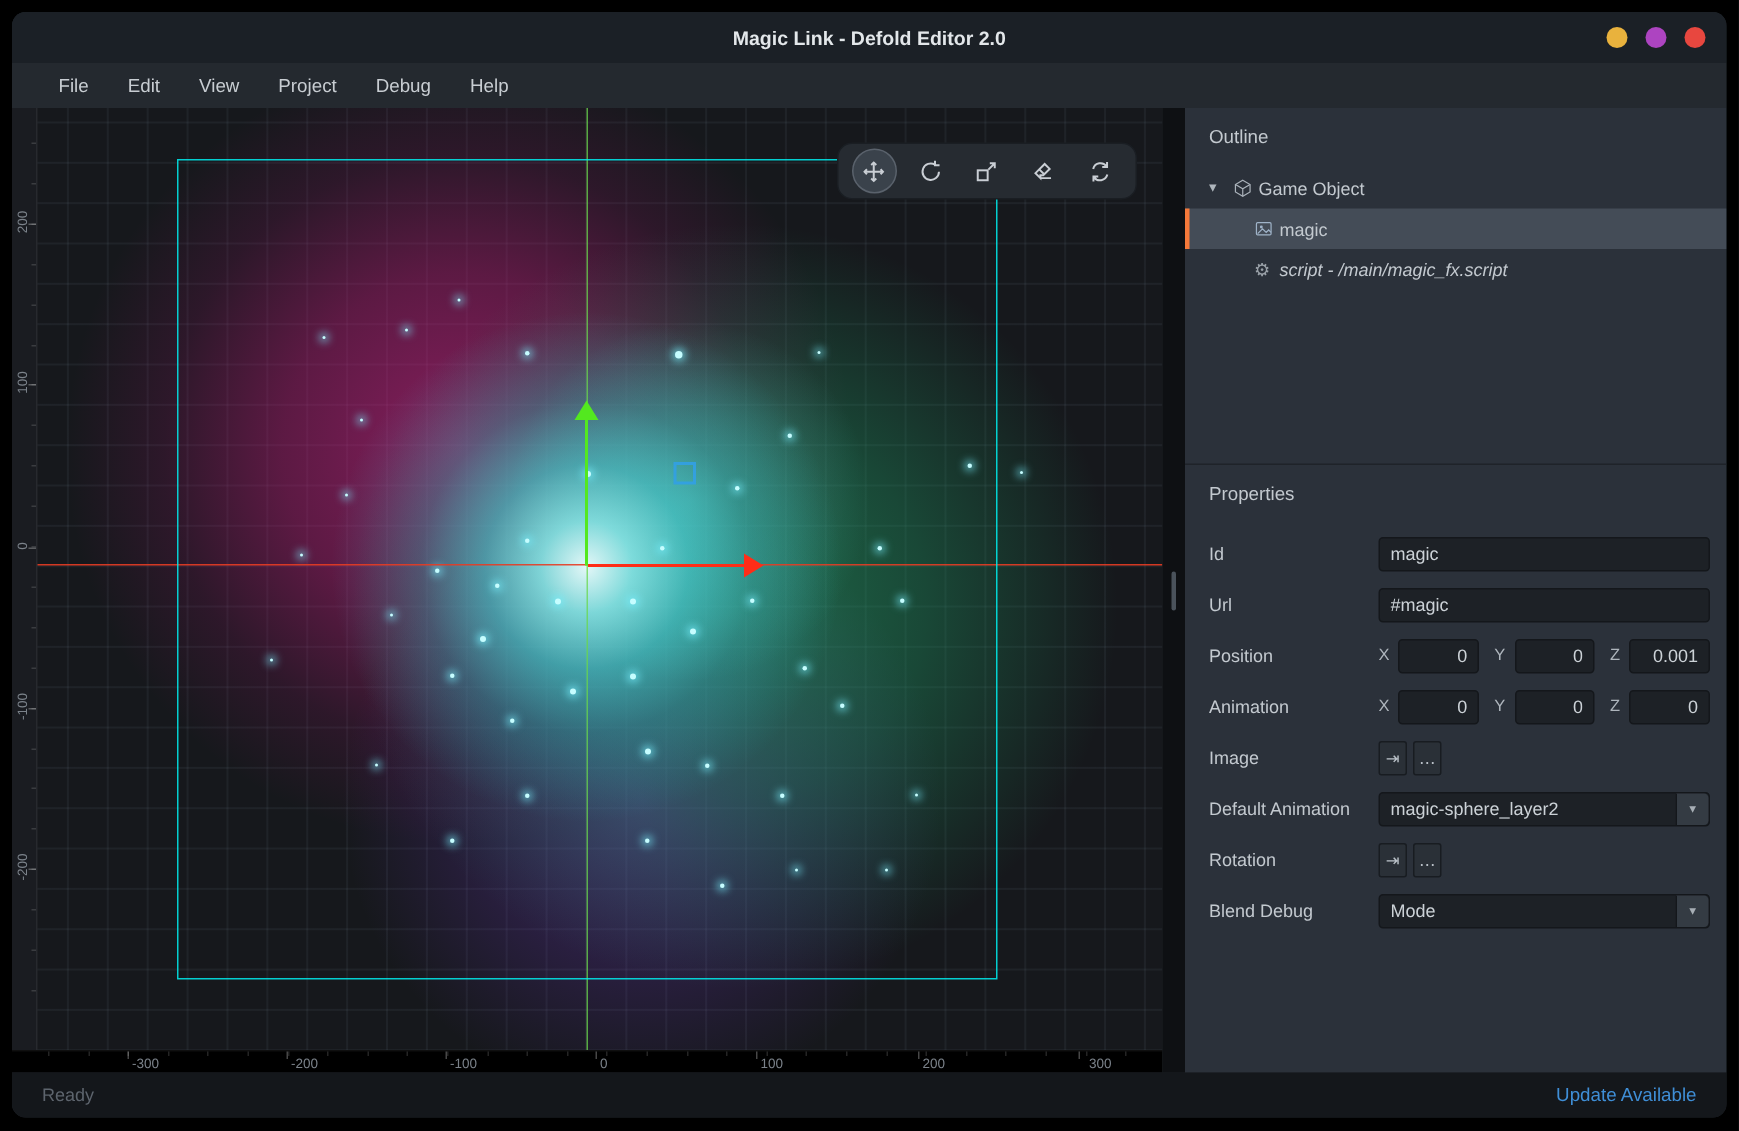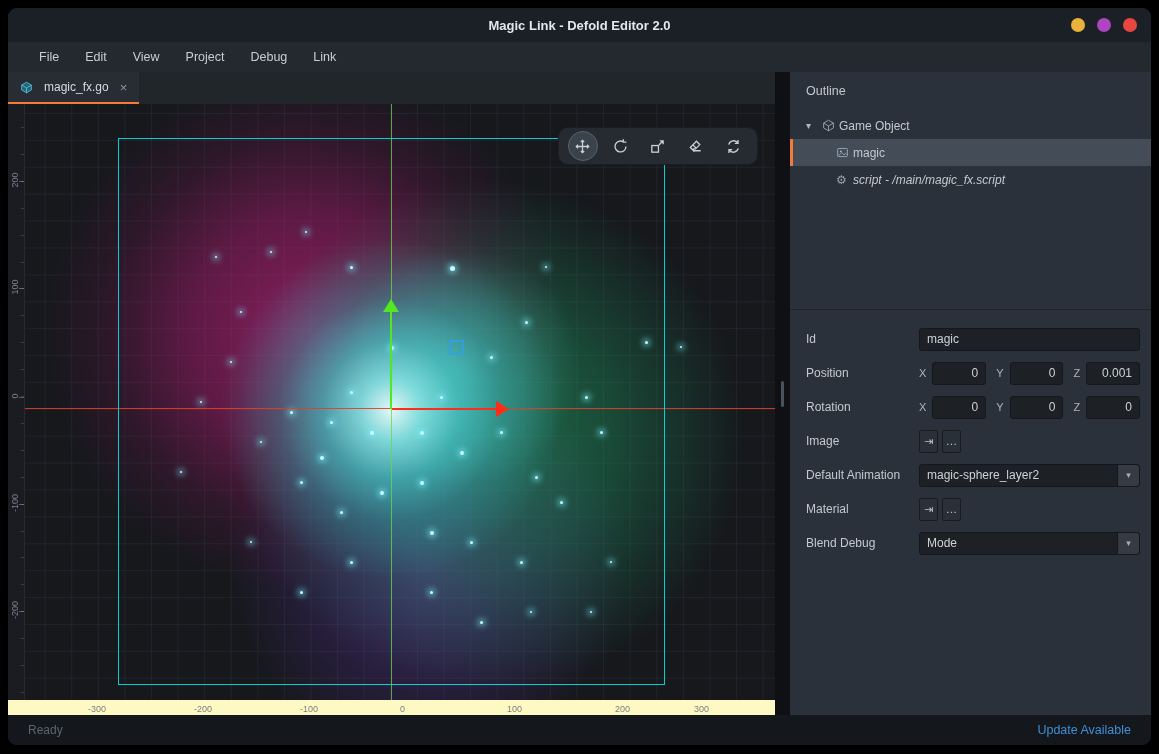--- a/index.html
+++ b/index.html
@@ -68,21 +68,21 @@
   .viewport-toolbar { position:absolute; left:550px; top:23px; width:200px; height:38px;
     background:#262b31; border:1px solid #1a1e23; border-radius:10px;
     display:flex; align-items:center; justify-content:space-around; padding:0 5px; }
   .tool-btn { width:30px; height:30px; display:flex; align-items:center; justify-content:center;
     border-radius:50%; border:1px solid transparent; background:transparent; cursor:pointer; }
   .tool-btn.active { background:#3a424b; border-color:#5a626c; }
 
   .ruler-left { position:absolute; left:0; top:0; bottom:15px; width:17px;
     background:#1a1c21; border-right:1px solid rgba(255,255,255,.06); }
   .ruler-bottom { position:absolute; left:0; right:0; bottom:0; height:15px;
-    background:#fef9c3; border-top:1px solid rgba(255,255,255,.06); }
+    background:#000000; border-top:1px solid rgba(255,255,255,.06); }
   .rlabel-y { position:absolute; left:-8px; width:30px; text-align:center;
     font-size:9px; color:#7b828a; transform:rotate(-90deg); }
   .rlabel-x { position:absolute; top:3px; font-size:9px; color:#7b828a; }
   .tick-y { position:absolute; right:0; width:5px; height:1px; background:rgba(255,255,255,.28); }
   .tick-x { position:absolute; top:0; width:1px; height:5px; background:rgba(255,255,255,.28); }
   .mtick-y { position:absolute; right:0; width:3px; height:1px; background:rgba(255,255,255,.14); }
   .mtick-x { position:absolute; top:0; width:1px; height:3px; background:rgba(255,255,255,.14); }
 
   
   .splitter { width:15px; flex:0 0 auto; background:#0e1013; position:relative; cursor:col-resize; }
@@ -148,38 +148,26 @@
           <span class="ctrl" style="background: rgb(232, 71, 63);"></span>
         </div>
     </div>
 
     <div class="menubar">
         <div class="menu-item">File</div>
         <div class="menu-item">Edit</div>
         <div class="menu-item">View</div>
         <div class="menu-item">Project</div>
         <div class="menu-item">Debug</div>
-        <div class="menu-item">Link</div>
+        <div class="menu-item">Help</div>
       </div>
 
     <div class="main">
 
       <div class="editor-col">
-        <div class="tabbar">
-          <div class="tab">
-            <span class="tree-icon">
-              <svg width="13" height="13" viewBox="0 0 16 16">
-                  <path d="M8 1.5 14 5v6L8 14.5 2 11V5z" fill="#27647a" stroke="#54c8e0" stroke-width="1"></path>
-                  <path d="M2 5l6 3.5L14 5M8 8.5v6" fill="none" stroke="#54c8e0" stroke-width="1"></path>
-                </svg>
-            </span>
-            <span class="tab-label">magic_fx.go</span>
-            <span class="tab-close">×</span>
-          </div>
-        </div>
 
         <div class="scene">
           <div class="grid"></div>
           <div class="nebula"></div>
           <div>
               <div class="star" style="left: 207px; top: 152px; width: 2px; height: 2px;"></div>
               <div class="star" style="left: 232px; top: 207px; width: 2px; height: 2px;"></div>
               <div class="star" style="left: 297px; top: 127px; width: 2px; height: 2px;"></div>
               <div class="star" style="left: 342px; top: 162px; width: 3px; height: 3px;"></div>
               <div class="star" style="left: 442px; top: 162px; width: 5px; height: 5px;"></div>
@@ -309,21 +297,21 @@
               <span class="rlabel-x" style="left: 186px;">-200</span>
               <div class="tick-x" style="left: 289px;"></div>
               <span class="rlabel-x" style="left: 292px;">-100</span>
               <div class="tick-x" style="left: 389px;"></div>
               <span class="rlabel-x" style="left: 392px;">0</span>
               <div class="tick-x" style="left: 496px;"></div>
               <span class="rlabel-x" style="left: 499px;">100</span>
               <div class="tick-x" style="left: 604px;"></div>
               <span class="rlabel-x" style="left: 607px;">200</span>
               <div class="tick-x" style="left: 711px;"></div>
-              <span class="rlabel-x" style="left: 686px;">300</span>
+              <span class="rlabel-x" style="left: 718px;">300</span>
               <div class="mtick-x" style="left: 24px;"></div>
               <div class="mtick-x" style="left: 50.6px;"></div>
               <div class="mtick-x" style="left: 77.2px;"></div>
               <div class="mtick-x" style="left: 103.8px;"></div>
               <div class="mtick-x" style="left: 130.4px;"></div>
               <div class="mtick-x" style="left: 157px;"></div>
               <div class="mtick-x" style="left: 183.6px;"></div>
               <div class="mtick-x" style="left: 210.2px;"></div>
               <div class="mtick-x" style="left: 236.8px;"></div>
               <div class="mtick-x" style="left: 263.4px;"></div>
@@ -381,43 +369,50 @@
               <div class="tree-row child">
                 <span class="tree-icon">
                   <span class="gear">⚙</span>
                 </span>
                 <span class="tree-label italic">script - /main/magic_fx.script</span>
               </div>
             </div>
         </div>
 
         <div class="props-section">
+          <div class="section-header">Properties</div>
 
           <div class="prop-row">
             <span class="prop-label">Id</span>
             <div class="prop-field">
               <input class="text-input" value="magic" style="">
             </div>
           </div>
 
+          <div class="prop-row">
+            <span class="prop-label">Url</span>
+            <div class="prop-field">
+              <input class="text-input" value="#magic" style="">
+            </div>
+          </div>
 
           <div class="prop-row">
             <span class="prop-label">Position</span>
             <div class="prop-field">
               <span class="axis">X</span>
               <input class="text-input num" value="0" style="">
               <span class="axis">Y</span>
               <input class="text-input num" value="0" style="">
               <span class="axis">Z</span>
               <input class="text-input num" value="0.001" style="">
             </div>
           </div>
 
           <div class="prop-row">
-            <span class="prop-label">Rotation</span>
+            <span class="prop-label">Animation</span>
             <div class="prop-field">
               <span class="axis">X</span>
               <input class="text-input num" value="0" style="">
               <span class="axis">Y</span>
               <input class="text-input num" value="0" style="">
               <span class="axis">Z</span>
               <input class="text-input num" value="0" style="">
             </div>
           </div>
 
@@ -433,21 +428,21 @@
             <span class="prop-label">Default Animation</span>
             <div class="prop-field">
               <div class="select">
                 <span class="select-value">magic-sphere_layer2</span>
                 <span class="select-arrow">▾</span>
               </div>
             </div>
           </div>
 
           <div class="prop-row">
-            <span class="prop-label">Material</span>
+            <span class="prop-label">Rotation</span>
             <div class="prop-field">
               <button class="mini-btn">⇥</button>
               <button class="mini-btn">…</button>
             </div>
           </div>
 
           <div class="prop-row">
             <span class="prop-label">Blend Debug</span>
             <div class="prop-field">
               <div class="select">

